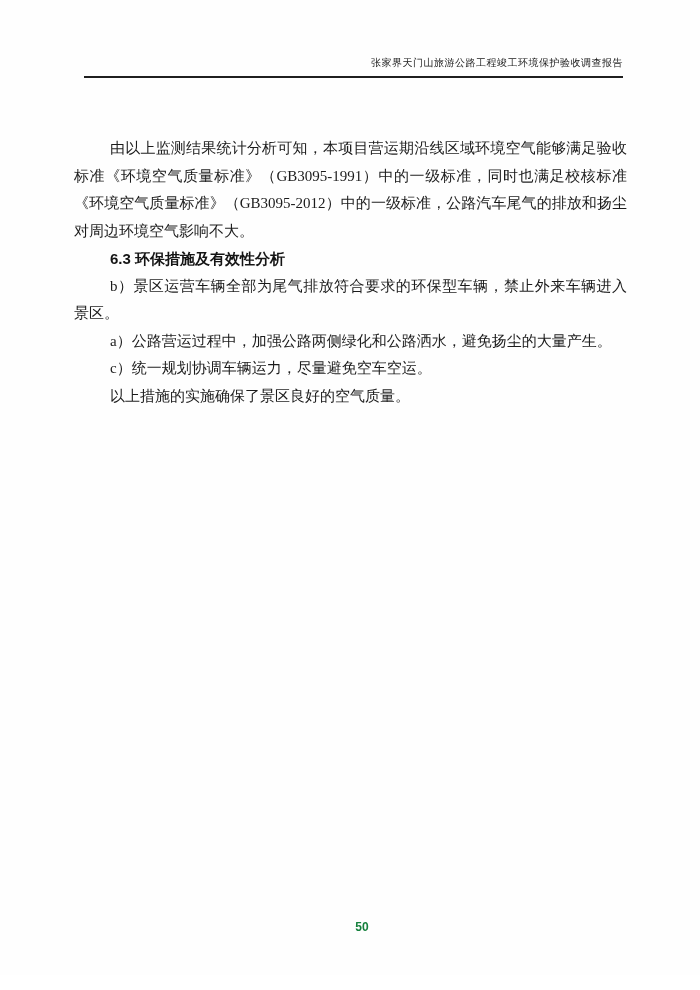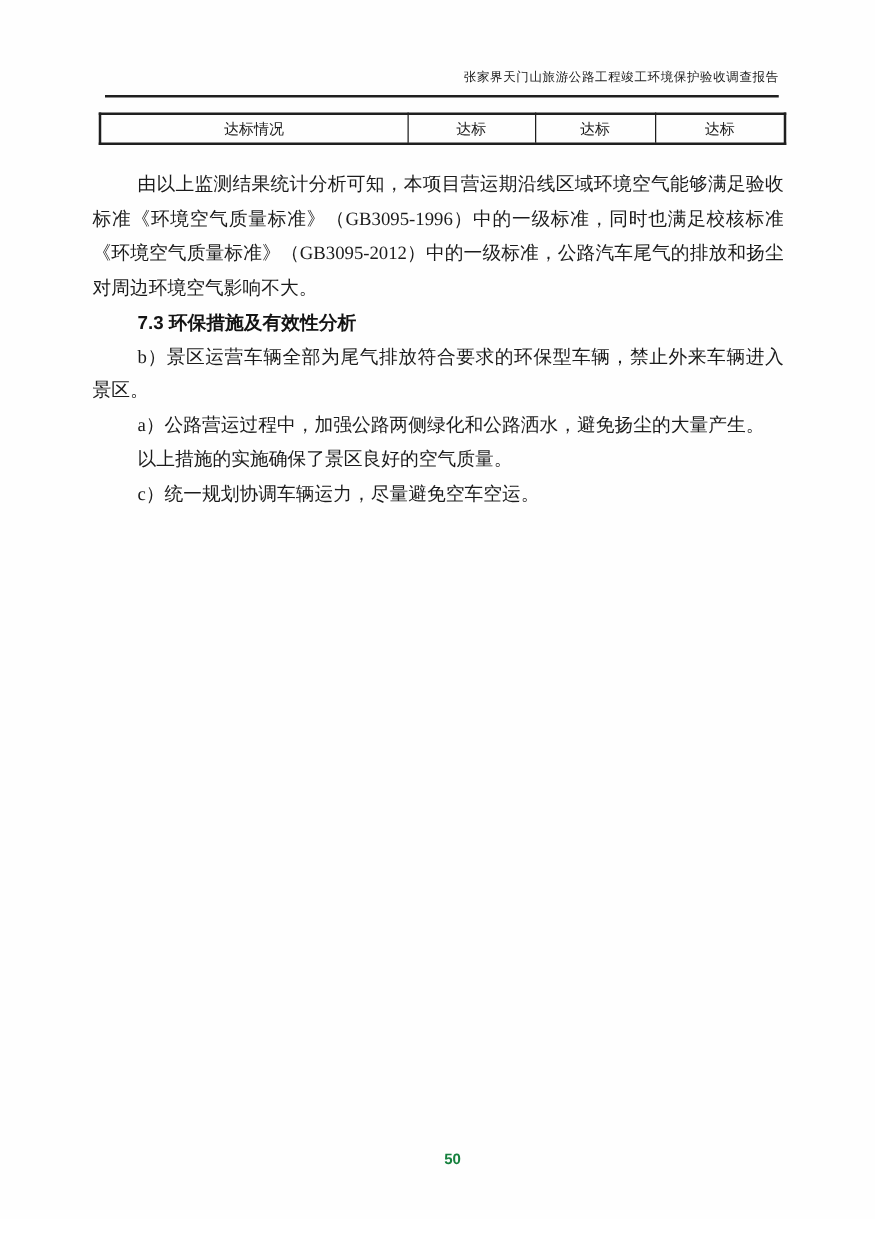--- a/index.html
+++ b/index.html
@@ -100,47 +100,31 @@
 </style>
 </head>
 <body>
 
 <div class="page">
 
   <div class="header-title">张家界天门山旅游公路工程竣工环境保护验收调查报告</div>
 
   <div class="header-rule"></div>
 
-  <table class="doc-table">
-    <colgroup>
-      <col class="col-label">
-      <col class="col-val-1">
-      <col class="col-val-2">
-      <col class="col-val-3">
-    </colgroup>
-    <tbody>
-      <tr>
-        <td>达标情况</td>
-        <td>达标</td>
-        <td>达标</td>
-        <td>达标</td>
-      </tr>
-    </tbody>
-  </table>
 
   <div class="body-text">
-    <p>由以上监测结果统计分析可知，本项目营运期沿线区域环境空气能够满足验收标准《环境空气质量标准》（GB3095-1996）中的一级标准，同时也满足校核标准《环境空气质量标准》（GB3095-2012）中的一级标准，公路汽车尾气的排放和扬尘对周边环境空气影响不大。</p>
+    <p>由以上监测结果统计分析可知，本项目营运期沿线区域环境空气能够满足验收标准《环境空气质量标准》（GB3095-1991）中的一级标准，同时也满足校核标准《环境空气质量标准》（GB3095-2012）中的一级标准，公路汽车尾气的排放和扬尘对周边环境空气影响不大。</p>
 
-    <p class="section-heading">7.3 环保措施及有效性分析</p>
+    <p class="section-heading">6.3 环保措施及有效性分析</p>
 
 
     <p>b）景区运营车辆全部为尾气排放符合要求的环保型车辆，禁止外来车辆进入景区。</p>
 
     <p>a）公路营运过程中，加强公路两侧绿化和公路洒水，避免扬尘的大量产生。</p>
 
+    <p>c）统一规划协调车辆运力，尽量避免空车空运。</p>
+
     <p>以上措施的实施确保了景区良好的空气质量。</p>
-
-    <p>c）统一规划协调车辆运力，尽量避免空车空运。</p>
   </div>
 
   <div class="footer-page">50</div>
 
 </div>
 
 </body></html>

